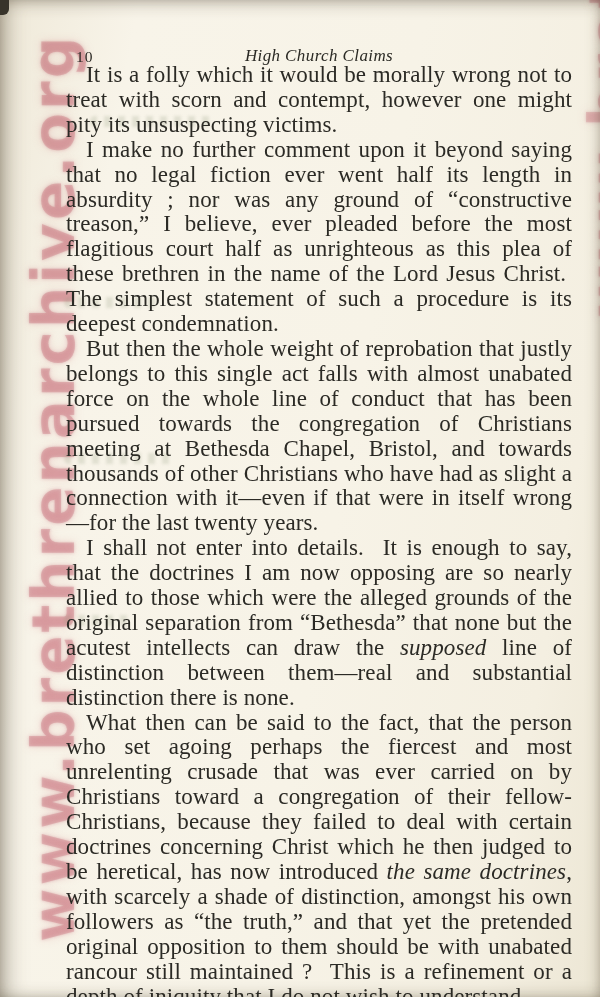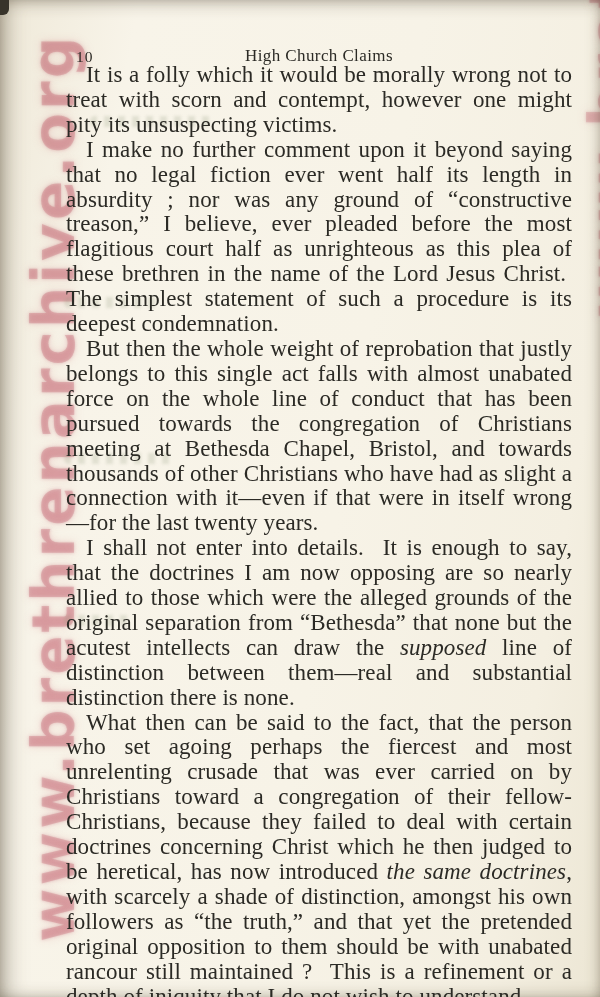--- a/index.html
+++ b/index.html
@@ -41,20 +41,21 @@
   .page-number {
     position: absolute;
     left: 10px;
     top: 2px;
     font-size: 15.5px;
     letter-spacing: 1px;
   }
   .running-title {
     display: block;
     text-align: center;
+    font-style: italic;
     letter-spacing: 0.4px;
   }
   .text-block {
     position: absolute;
     top: 63px;
     left: 66px;
     width: 506px;
     font-size: 23px;
     line-height: 24.9px;
     text-align: justify;

